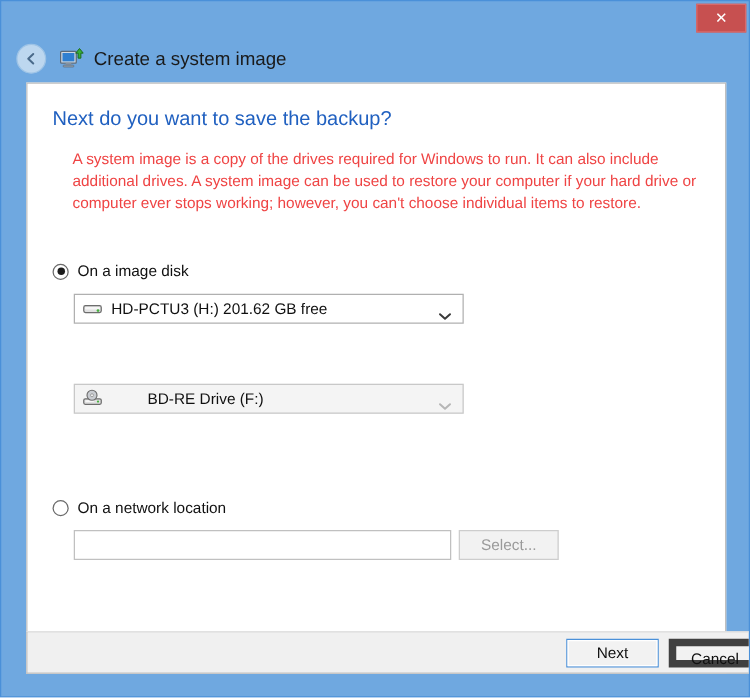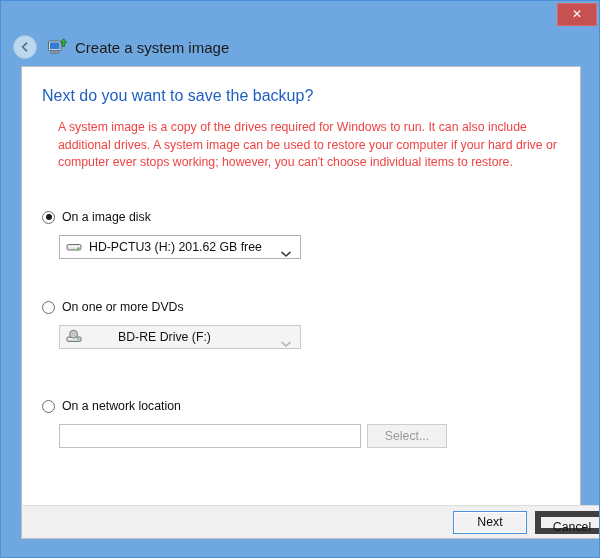--- a/index.html
+++ b/index.html
@@ -154,21 +154,21 @@
     font-size: 12.3px;
     color: #101010;
     white-space: nowrap;
     cursor: pointer;
   }
 
   
   .combo {
     margin-top: 9px;
     margin-left: 17px;
-    width: 242px;
+    width: 312px;
     height: 24px;
     box-sizing: border-box;
     border: 1px solid #b0b0b0;
     background: #ffffff;
     display: flex;
     align-items: center;
     position: relative;
     cursor: pointer;
   }
   .combo.disabled {
@@ -327,24 +327,20 @@
         <span class="combo-text">HD-PCTU3 (H:)  201.62 GB free</span>
         <span class="chevron">
           <svg width="10" height="7" viewBox="0 0 10 7">
             <path d="M1 1.4 L5 5 L9 1.4" fill="none" stroke="#3a3a3a" stroke-width="1.6" stroke-linecap="round" stroke-linejoin="round"></path>
           </svg>
         </span>
       </div>
     </div>
 
     <div class="option-group group-dvd">
-      <div class="radio-row">
-        <span class="radio"></span>
-        <span class="radio-label">On one or more DVDs</span>
-      </div>
       <div class="combo disabled">
         <span class="drive-icon">
           <svg width="16" height="16" viewBox="0 0 16 16">
             <rect x="1" y="8" width="14" height="4.4" rx="1.2" fill="#e0e0e0" stroke="#6d6d6d" stroke-width="1"></rect>
             <rect x="2.2" y="9.2" width="7" height="1.3" rx="0.5" fill="#f7f7f7"></rect>
             <circle cx="12.4" cy="10.2" r="0.9" fill="#46b23f"></circle>
             <circle cx="7.6" cy="5.2" r="4" fill="#c9ccd1" stroke="#6d6d6d" stroke-width="0.9"></circle>
             <circle cx="7.6" cy="5.2" r="1.2" fill="#f2f2f2" stroke="#8a8a8a" stroke-width="0.6"></circle>
           </svg>
         </span>

